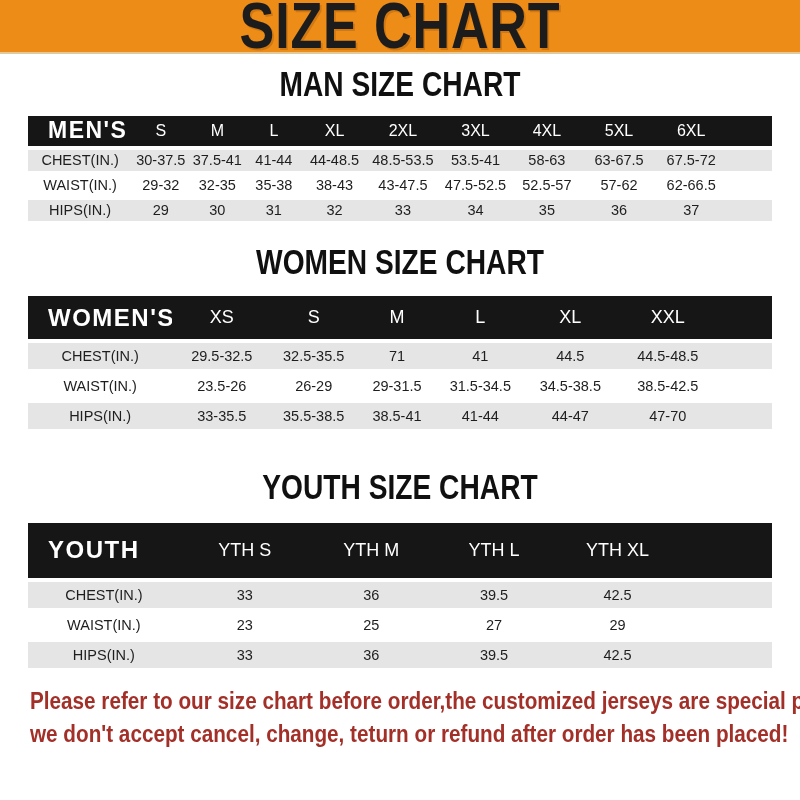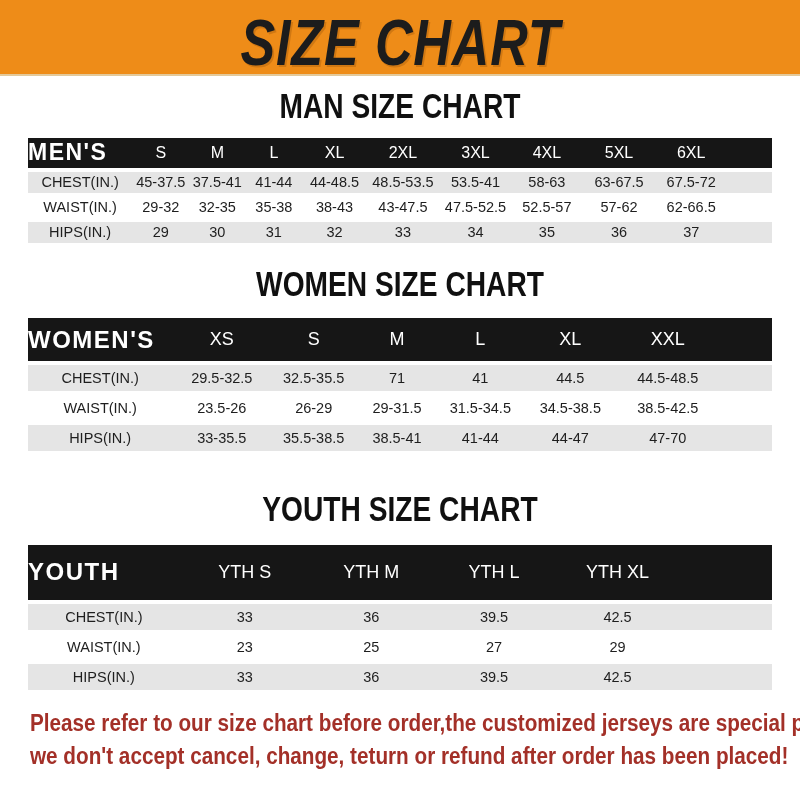--- a/index.html
+++ b/index.html
@@ -5,25 +5,24 @@
   * { margin: 0; padding: 0; box-sizing: border-box; }
   html, body { width: 800px; height: 800px; overflow: hidden; }
   body {
     background: #ffffff;
     font-family: "Liberation Sans", sans-serif;
     color: #1e1e1e;
   }
 
   
   .banner {
-    width: 800px; height: 76px;
+    width: 800px; height: 54px;
     background: #ee8c18;
-    display: flex; align-items: flex-end; justify-content: center;
+    display: flex; align-items: center; justify-content: center;
     border-bottom: 2px solid #e3c99a;
-    font-style: italic;
   }
   .banner-title {
     font-size: 62px; font-weight: 700; color: #1c1c1c;
     letter-spacing: 1px; line-height: 1;
     transform: scale(0.84, 1.06);
     text-shadow: 2px 2px 0 rgba(120,60,0,0.25);
     white-space: nowrap;
   }
 
   
@@ -47,21 +46,21 @@
   .t-men   { margin-top: 10px; }
   .t-women { margin-top: 13px; }
   .t-youth { margin-top: 14px; }
 
   table.size-table thead th {
     background: #161616; color: #ffffff;
     font-weight: 400; text-align: center;
     overflow: hidden; white-space: nowrap;
   }
   table.size-table thead th.lbl {
-    text-align: left; padding-left: 0;
+    text-align: left; padding-left: 20px;
     font-weight: 700; letter-spacing: 1.5px;
   }
   .t-men   thead th { height: 30px; font-size: 16px; }
   .t-women thead th { height: 43px; font-size: 18px; }
   .t-youth thead th { height: 55px; font-size: 18px; }
   .t-men   thead th.lbl { font-size: 23px; }
   .t-women thead th.lbl { font-size: 24px; }
   .t-youth thead th.lbl { font-size: 24px; letter-spacing: 3px; }
 
   table.size-table tbody td {
@@ -117,21 +116,21 @@
         <th>3XL</th>
         <th>4XL</th>
         <th>5XL</th>
         <th>6XL</th>
         <th></th>
       </tr>
     </thead>
     <tbody>
       <tr>
         <td class="lbl">CHEST(IN.)</td>
-        <td>45-37.5</td>
+        <td>30-37.5</td>
         <td>37.5-41</td>
         <td>41-44</td>
         <td>44-48.5</td>
         <td>48.5-53.5</td>
         <td>53.5-41</td>
         <td>58-63</td>
         <td>63-67.5</td>
         <td>67.5-72</td>
         <td></td>
       </tr>

